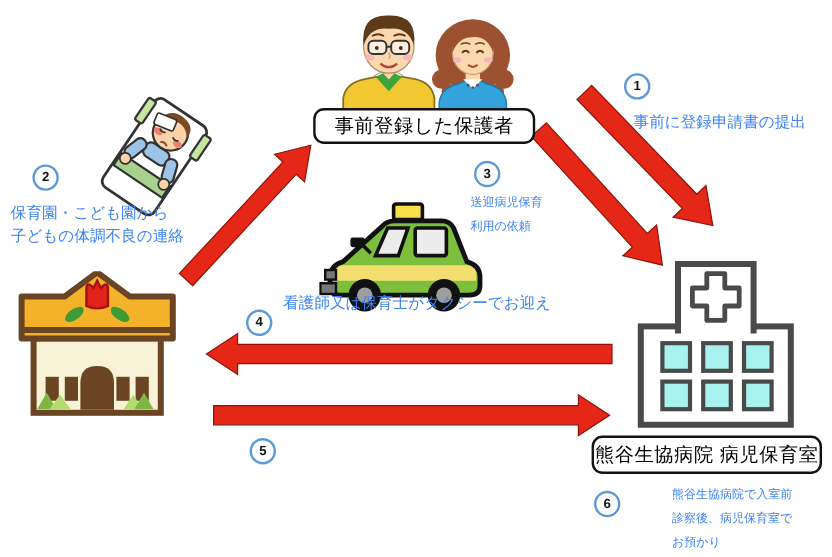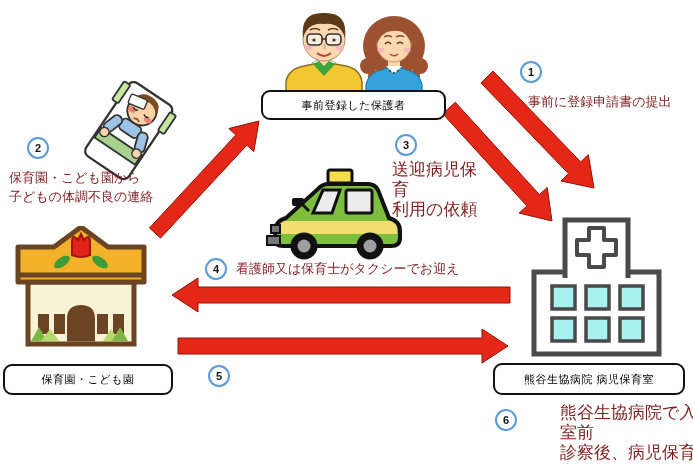--- a/index.html
+++ b/index.html
@@ -5,34 +5,34 @@
   html,body{margin:0;padding:0;background:#fff;}
   .canvas{
     position:relative;width:693px;height:464px;background:#ffffff;
     font-family:"Liberation Sans",sans-serif;color:#000;overflow:hidden;
   }
   .arrows-layer{position:absolute;left:0;top:0;z-index:1;}
   .illu{position:absolute;z-index:2;}
   .label-box{
     position:absolute;z-index:3;background:#fff;border:2px solid #111;
     border-radius:9px;display:flex;align-items:center;justify-content:center;
-    font-size:11px;letter-spacing:.5px;box-sizing:border-box;
+    font-size:16px;letter-spacing:.5px;box-sizing:border-box;
   }
   .step-circle{
     position:absolute;z-index:4;width:22px;height:22px;box-sizing:border-box;
     border:2px solid #5b9bd5;border-radius:50%;background:#fff;
     display:flex;align-items:center;justify-content:center;
     font-size:11px;font-weight:bold;color:#131313;
   }
   .step-text{
     position:absolute;z-index:4;font-size:13px;line-height:19px;
-    white-space:pre-line;color:#7f1d1d;
+    white-space:pre-line;color:#3b82f6;
   }
   .step-text.tight{line-height:16px;}
-  .step-text.loose{line-height:20px;font-size:17px;}
+  .step-text.loose{line-height:20px;font-size:10px;}
 </style>
 </head>
 <body>
 
 <div class="canvas">
 
   <svg class="arrows-layer" width="693" height="464" viewBox="0 0 693 464">
     <g fill="#e52718" stroke="#8f1408" stroke-width="1">
       <polygon points="480.9,82.9 568.5,173.7 560.9,181.0 594,188 588.3,154.6 580.7,161.9 493.1,71.1"></polygon>
       <polygon points="160.5,238.1 246.8,145.2 253.8,151.6 259,121 228.8,128.5 235.8,135.0 149.5,227.9"></polygon>
@@ -154,33 +154,32 @@
       <rect x="22" y="72" width="23" height="23"></rect>
       <rect x="56" y="72" width="23" height="23"></rect>
       <rect x="90" y="72" width="23" height="23"></rect>
       <rect x="22" y="104" width="23" height="23"></rect>
       <rect x="56" y="104" width="23" height="23"></rect>
       <rect x="90" y="104" width="23" height="23"></rect>
     </g>
   </svg>
 
   <div class="label-box" style="left:261px;top:90px;width:185px;height:30px">事前登録した保護者</div>
-  <div class="label-box" style="left:3px;top:364px;width:170px;height:31px">保育園・こども園</div>
   <div class="label-box" style="left:493px;top:363px;width:192px;height:32px">熊谷生協病院 病児保育室</div>
 
   <div class="step-circle" style="left:520px;top:61px">1</div>
   <div class="step-circle" style="left:27px;top:137px">2</div>
   <div class="step-circle" style="left:395px;top:134px">3</div>
   <div class="step-circle" style="left:205px;top:258px">4</div>
   <div class="step-circle" style="left:208px;top:365px">5</div>
   <div class="step-circle" style="left:495px;top:409px">6</div>
 
   <div class="step-text tight" style="left:528px;top:94px;width:165px">事前に登録申請書の提出</div>
   <div class="step-text" style="left:9px;top:168px;width:190px">保育園・こども園から
 子どもの体調不良の連絡</div>
   <div class="step-text loose" style="left:392px;top:160px;width:100px">送迎病児保育
 利用の依頼</div>
-  <div class="step-text tight" style="left:236px;top:261px;width:225px">看護師又は保育士がタクシーでお迎え</div>
+  <div class="step-text tight" style="left:236px;top:245px;width:225px">看護師又は保育士がタクシーでお迎え</div>
   <div class="step-text loose" style="left:560px;top:403px;width:152px">熊谷生協病院で入室前
 診察後、病児保育室で
 お預かり</div>
 
 </div>
 
 </body></html>

